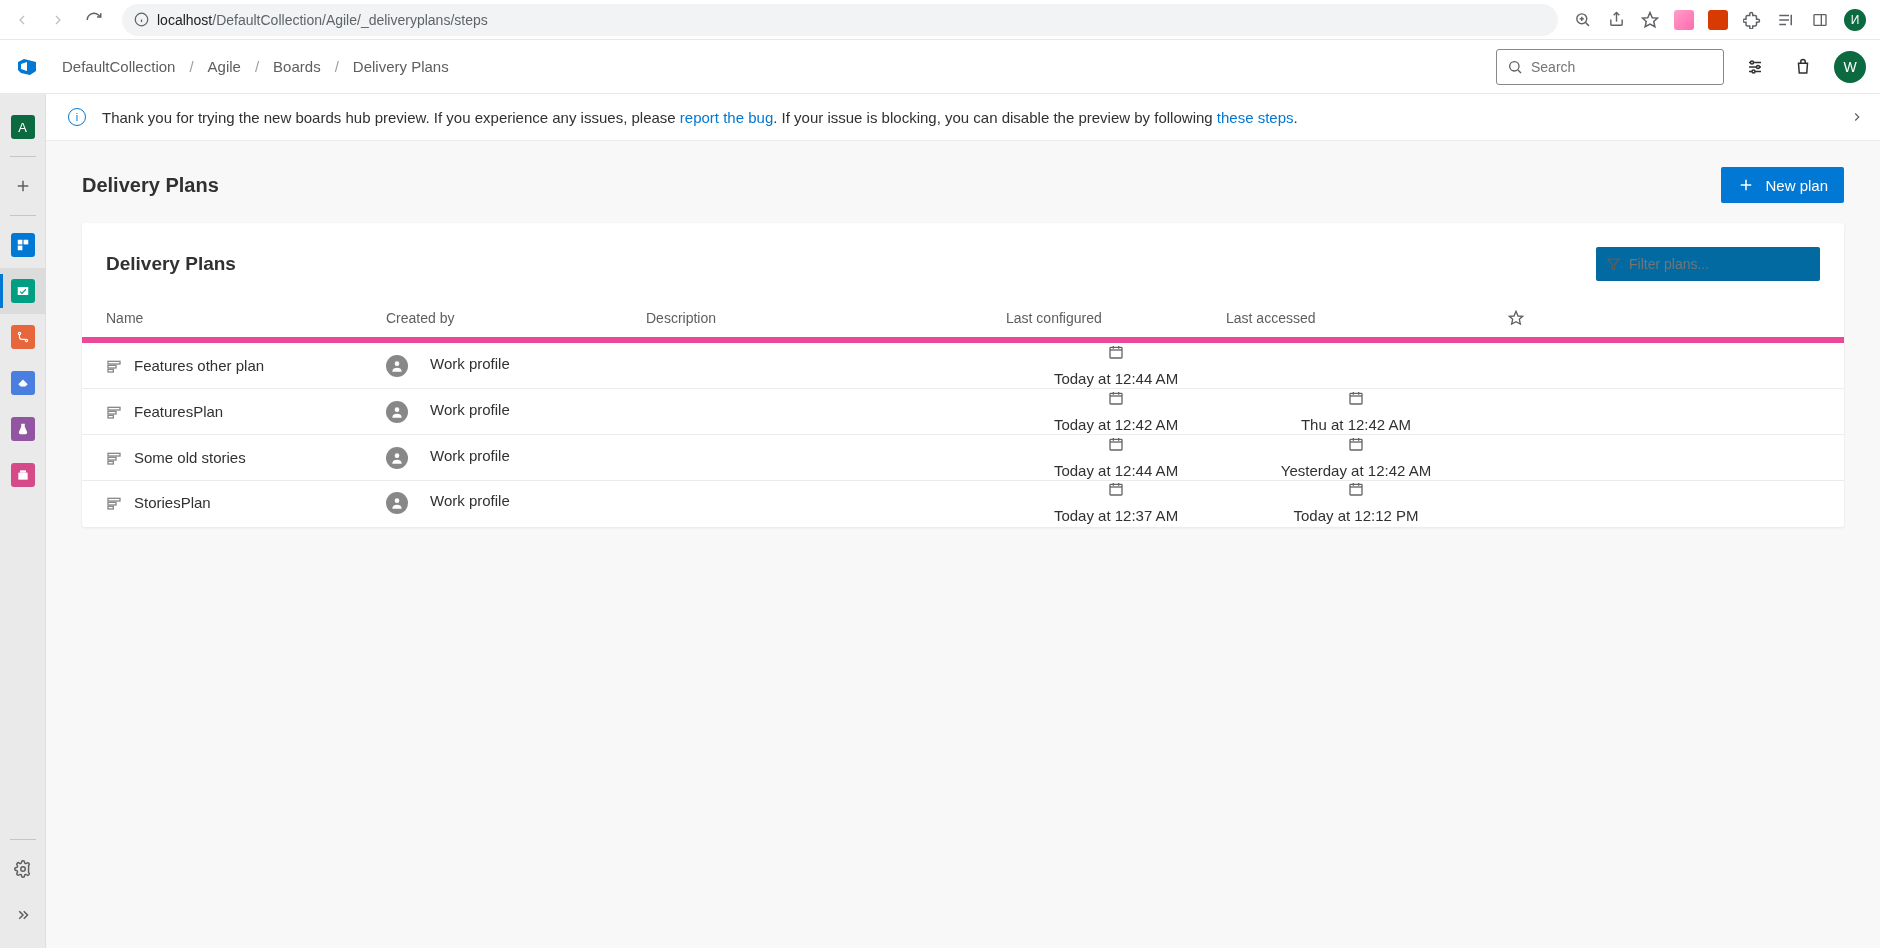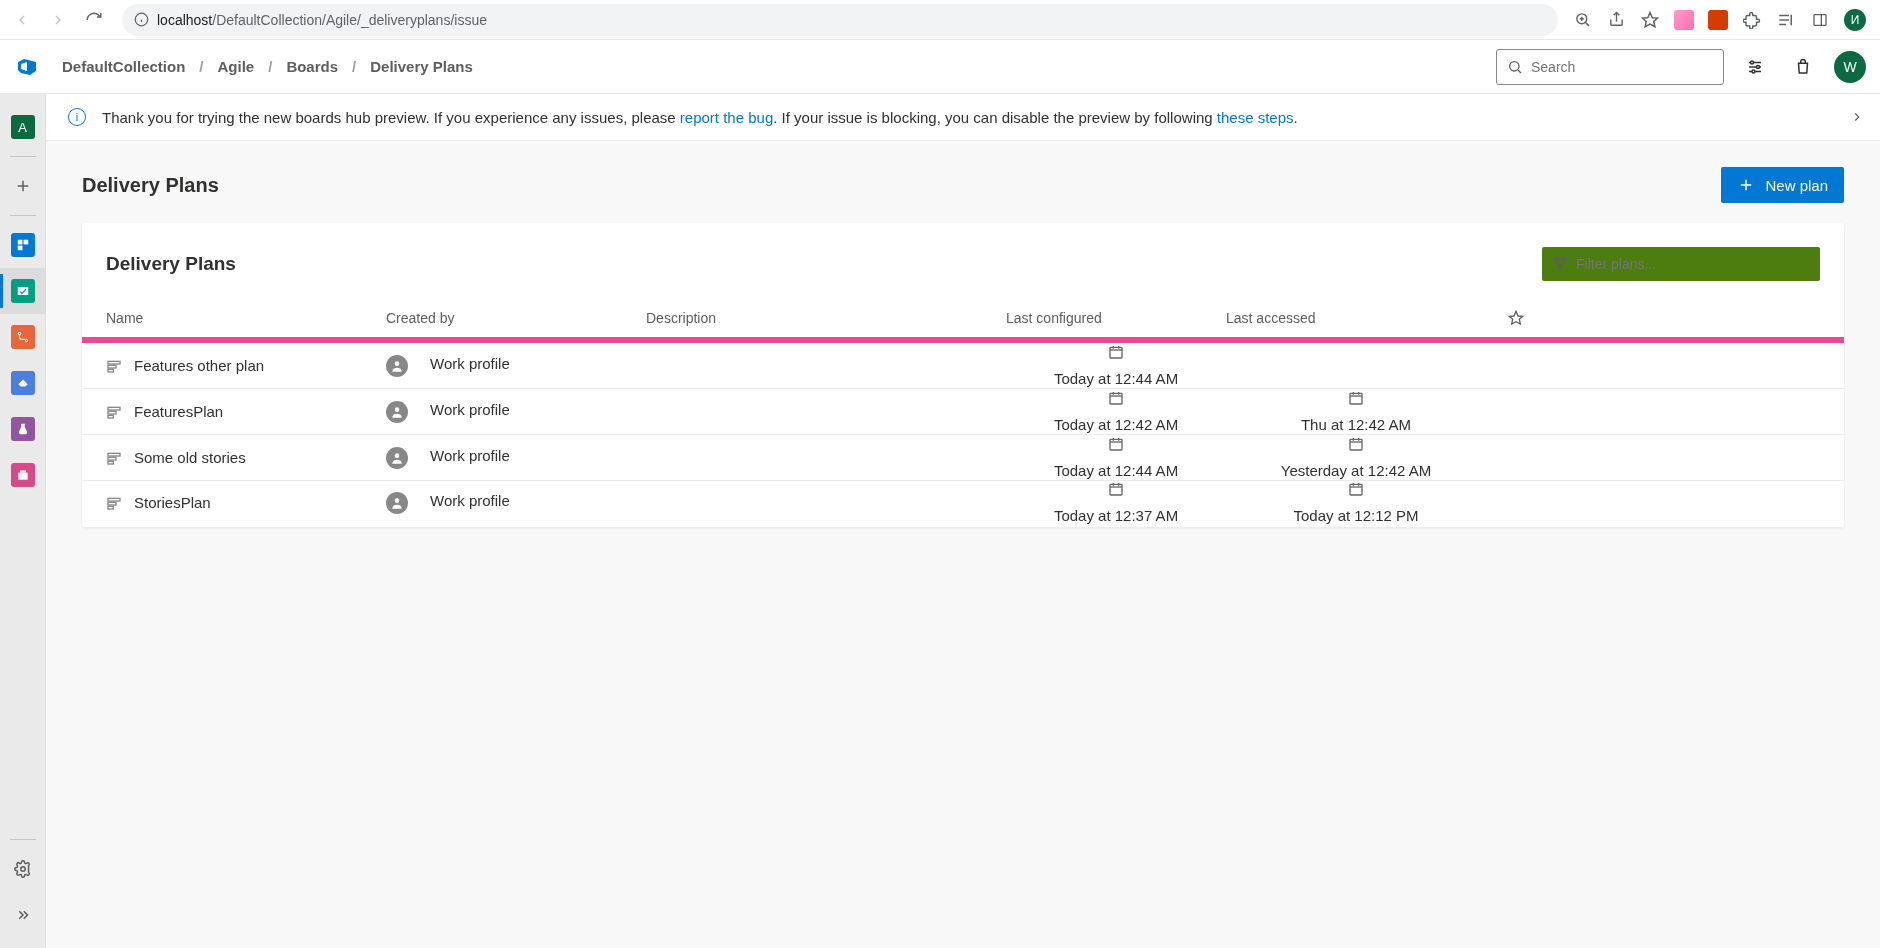--- a/index.html
+++ b/index.html
@@ -13,21 +13,21 @@
   .url-bar .url-host { color:#202124; }
   .url-bar .url-path { color:#5f6368; }
   .chrome-actions { display:flex; align-items:center; gap:14px; padding-right:6px;}
   .chrome-icon { width:20px; height:20px; display:flex; align-items:center; justify-content:center; color:#5f6368;}
   .ext-sq { width:20px; height:20px; border-radius:3px; }
   .avatar-small { width:22px; height:22px; border-radius:50%; background:#0b6a3f; color:#fff; display:flex; align-items:center; justify-content:center; font-size:12px;}
 
   
   .app-header { height: 54px; display:flex; align-items:center; padding:0 14px; border-bottom:1px solid #e8e8e8; }
   .logo { width:26px; height:26px; display:flex; align-items:center; justify-content:center;}
-  .breadcrumbs { display:flex; align-items:center; gap:14px; margin-left:22px; font-size:15px; color:#605e5c;font-weight:bold;}
+  .breadcrumbs { display:flex; align-items:center; gap:14px; margin-left:22px; font-size:15px; color:#605e5c;}
   .breadcrumbs .crumb { color:#605e5c; }
   .breadcrumbs .sep { color:#a19f9d; }
   .header-spacer { flex:1; }
   .search-box { width:228px; height:36px; border:1px solid #8a8886; border-radius:3px; display:flex; align-items:center; padding:0 10px; gap:8px; }
   .search-box input { border:none; outline:none; font-size:14px; flex:1; background:transparent; }
   .header-icon { width:34px; height:34px; display:flex; align-items:center; justify-content:center; color:#323130; margin-left:14px;}
   .avatar-app { width:32px; height:32px; border-radius:50%; background:#0b6a3f; color:#fff; display:flex; align-items:center; justify-content:center; font-size:14px; margin-left:14px;}
 
   
   .body-row { display:flex; height: calc(948px - 40px - 54px); }
@@ -51,21 +51,21 @@
 
   
   .page-title-row { display:flex; align-items:center; padding:26px 36px 20px 36px;}
   .page-title { font-size:20px; font-weight:600; color:#323130;}
   .new-plan-btn { margin-left:auto; background:#0078d4; color:#fff; border:none; height:36px; padding:11px 16px; display:flex; align-items:center; gap:10px; font-size:15px; border-radius:2px; cursor:pointer;}
 
   
   .card { background:#fff; margin:0 36px; border-radius:3px; box-shadow:0 1px 3px rgba(0,0,0,0.08); padding:24px 0 0 0;}
   .card-head { display:flex; align-items:center; padding:0 24px 18px 24px;}
   .card-title { font-size:19px; font-weight:600; color:#323130;}
-  .filter-box { margin-left:auto; width:278px; height:34px; background:#4d7c0f; border-radius:2px; display:flex; align-items:center; padding:0 10px; gap:8px;}
+  .filter-box { margin-left:auto; width:224px; height:34px; background:#0369a1; border-radius:2px; display:flex; align-items:center; padding:0 10px; gap:8px;}
   .filter-box input { border:none; background:transparent; outline:none; font-size:14px; flex:1;}
 
   
   .tbl { width:100%; }
   .tbl-head, .tbl-row { display:grid; grid-template-columns: 280px 260px 360px 220px 260px 60px; align-items:center; padding:0 24px;}
   .tbl-head { height:44px; font-size:14px; color:#605e5c; border-bottom:6px solid #ec4899;}
   .tbl-row { height:46px; font-size:15px; color:#323130; border-bottom:1px solid #edebe9;}
   .tbl-row:last-child { border-bottom:none; padding-bottom:4px;}
   .cell-name { display:flex; align-items:center; gap:12px;}
   .plan-icon { color:#888; }
@@ -96,21 +96,21 @@
         <path d="M3 12a9 9 0 0 1 15-6.7L21 8"></path>
         <polyline points="21 3 21 8 16 8"></polyline>
       </svg>
   </div>
   <div class="url-bar">
     <svg width="15" height="15" viewBox="0 0 24 24" fill="none" stroke="currentColor" stroke-width="2">
         <circle cx="12" cy="12" r="10"></circle>
         <line x1="12" y1="8" x2="12" y2="8"></line>
         <line x1="12" y1="12" x2="12" y2="16"></line>
       </svg>
-    <span><span class="url-host">localhost</span><span class="url-path">/DefaultCollection/Agile/_deliveryplans/issue</span></span>
+    <span><span class="url-host">localhost</span><span class="url-path">/DefaultCollection/Agile/_deliveryplans/steps</span></span>
   </div>
   <div class="chrome-actions">
     <div class="chrome-icon">
         <svg width="17" height="17" viewBox="0 0 24 24" fill="none" stroke="currentColor" stroke-width="2">
           <circle cx="11" cy="11" r="7"></circle>
           <line x1="11" y1="8" x2="11" y2="14"></line>
           <line x1="8" y1="11" x2="14" y2="11"></line>
           <line x1="16" y1="16" x2="21" y2="21"></line>
         </svg>
       </div>

